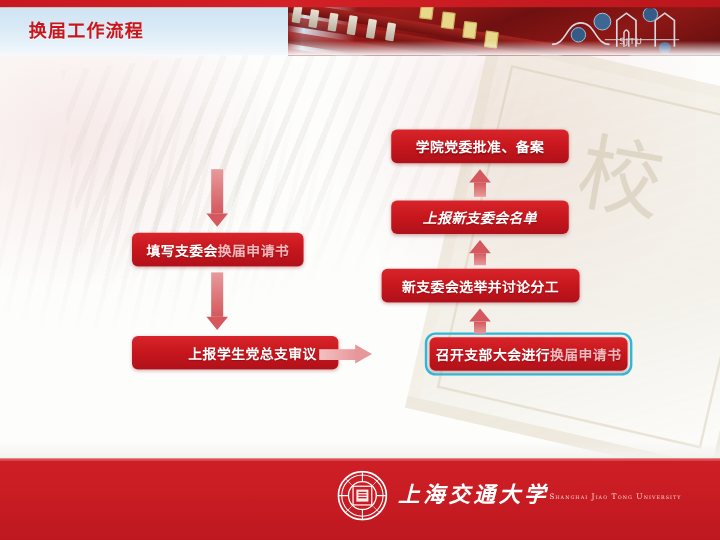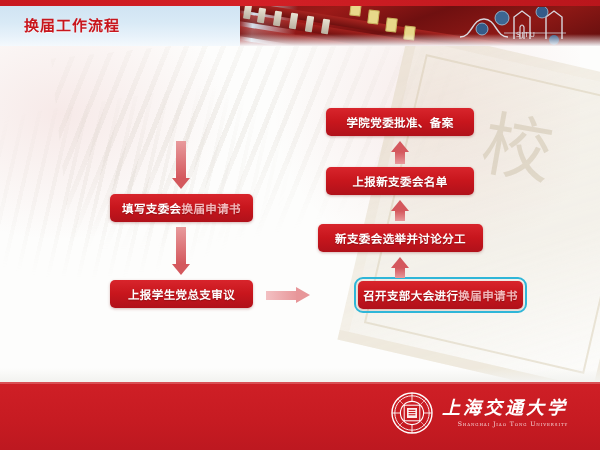--- a/index.html
+++ b/index.html
@@ -105,24 +105,24 @@
     white-space:nowrap;
     text-shadow:0 1px 1px rgba(90,10,10,.45);
     font-family:"DejaVu Sans","Liberation Sans",sans-serif;
   }
   .node .hl{color:#f2b8bb;}
   .node.selected{outline:2px solid #2fb6d8;outline-offset:2px;margin-left:40px;}
 
   
   #n-l1{left:101px;top:62px;width:160px;height:28px;}
   #n-l2{left:110px;top:148px;width:143px;height:28px;}
-  #n-l3{left:110px;top:234px;width:143px;height:28px;}
+  #n-l3{left:110px;top:234px;width:143px;height:28px;padding-left:29px;}
   
   #n-r1{left:326px;top:62px;width:148px;height:28px;}
-  #n-r2{left:326px;top:121px;width:148px;height:28px;}
+  #n-r2{left:326px;top:121px;width:148px;height:28px;font-style:italic;}
   #n-r3{left:318px;top:178px;width:165px;height:28px;}
   #n-r4{left:318px;top:235px;width:165px;height:28px;}
 
   
   .arrow-v{position:absolute;width:18px;}
   .arrow-v .stem{position:absolute;left:4px;top:0;width:10px;}
   .arrow-v .head{position:absolute;left:0;width:0;height:0;border-left:9px solid transparent;border-right:9px solid transparent;}
   .arrow-down .stem{background:linear-gradient(180deg,#e89a9c,#d4585d);}
   .arrow-down .head{border-top:11px solid #d4585d;}
   .arrow-up .stem{background:linear-gradient(180deg,#d4585d,#e89a9c);}
@@ -154,21 +154,21 @@
     z-index:9;
   }
   .footer-topline{position:absolute;left:0;top:0;width:600px;height:2px;background:rgba(255,255,255,.22);}
   .footer-gap{
     position:absolute;left:0;bottom:68px;width:600px;height:14px;
     background:linear-gradient(180deg,rgba(255,255,255,0),#f2f2ef);
     z-index:8;
   }
   .logo-wrap{position:absolute;right:32px;top:10px;display:flex;align-items:center;gap:9px;}
   .seal{position:relative;width:42px;height:42px;flex:0 0 42px;}
-  .logo-text{display:flex;flex-direction:column;align-items:flex-end;}
+  .logo-text{display:flex;flex-direction:row;align-items:center;}
   .logo-cn{
     font-size:18px;font-weight:bold;color:#ffffff;letter-spacing:3px;
     font-family:"DejaVu Serif","Liberation Serif",serif;
     line-height:1.05;
     font-style:italic;
   }
   .logo-en{
     font-size:6.2px;color:#f6d7d9;letter-spacing:.9px;margin-top:3px;
     font-family:"DejaVu Serif","Liberation Serif",serif;
     font-variant:small-caps;

